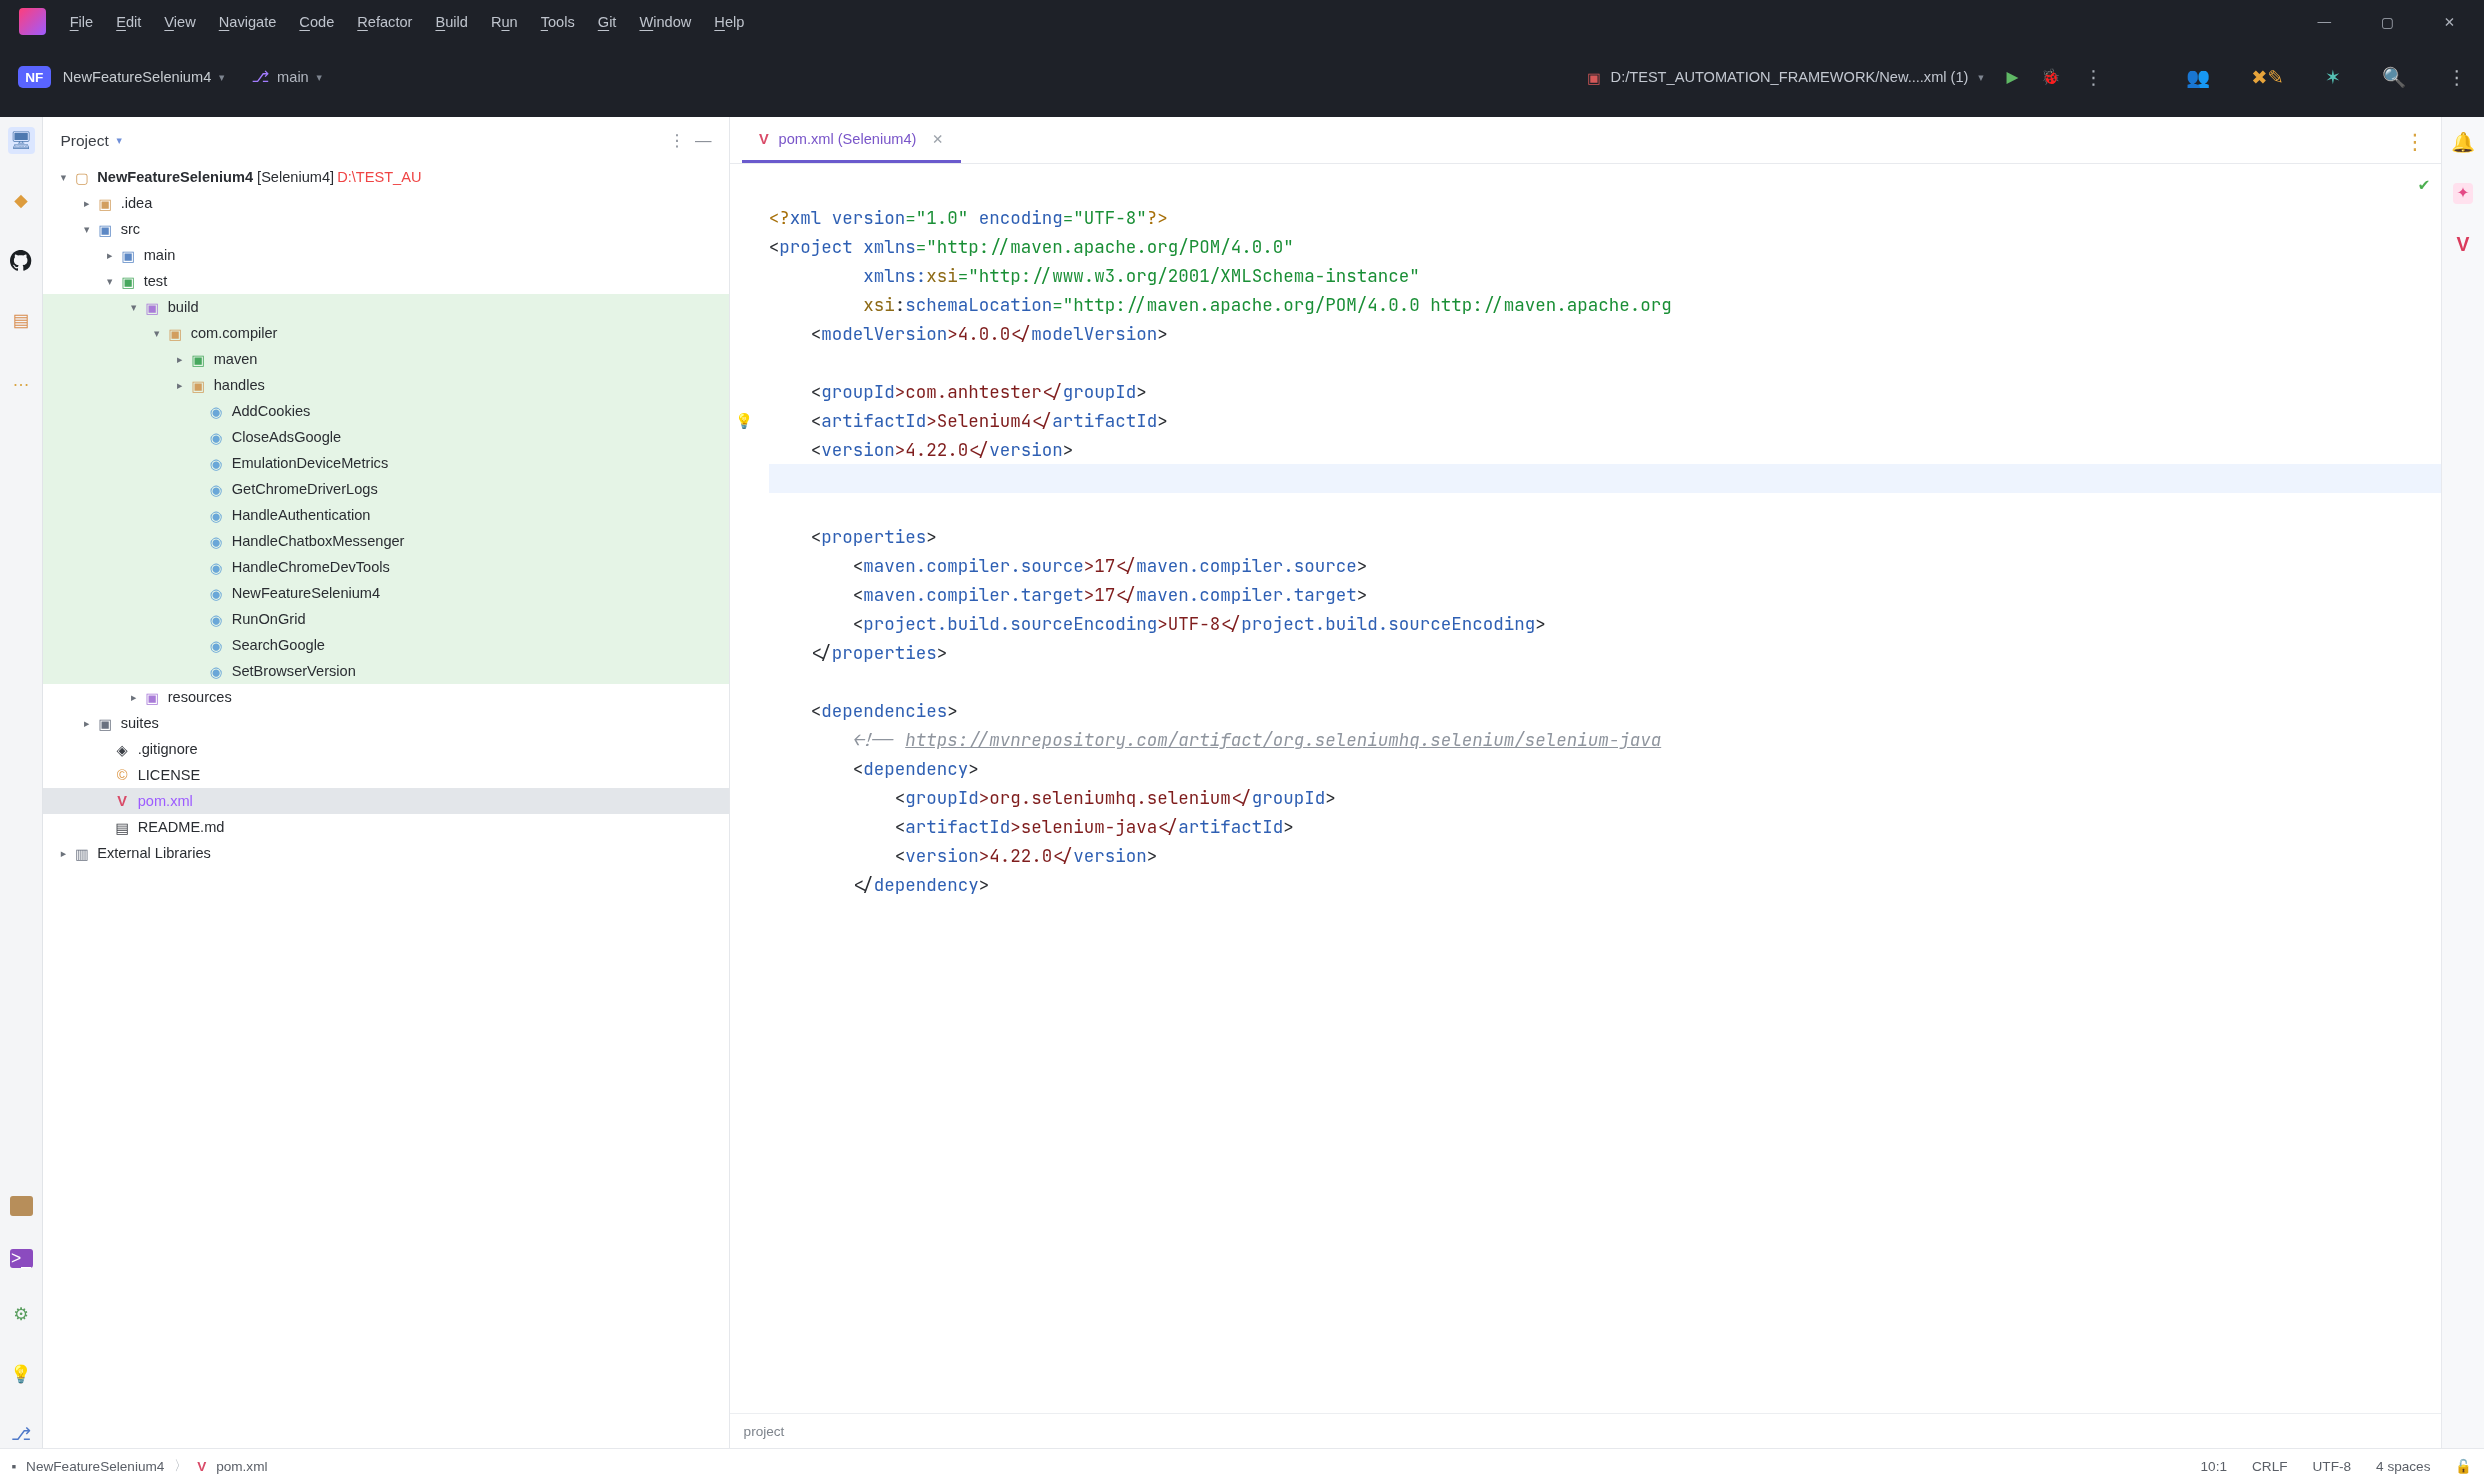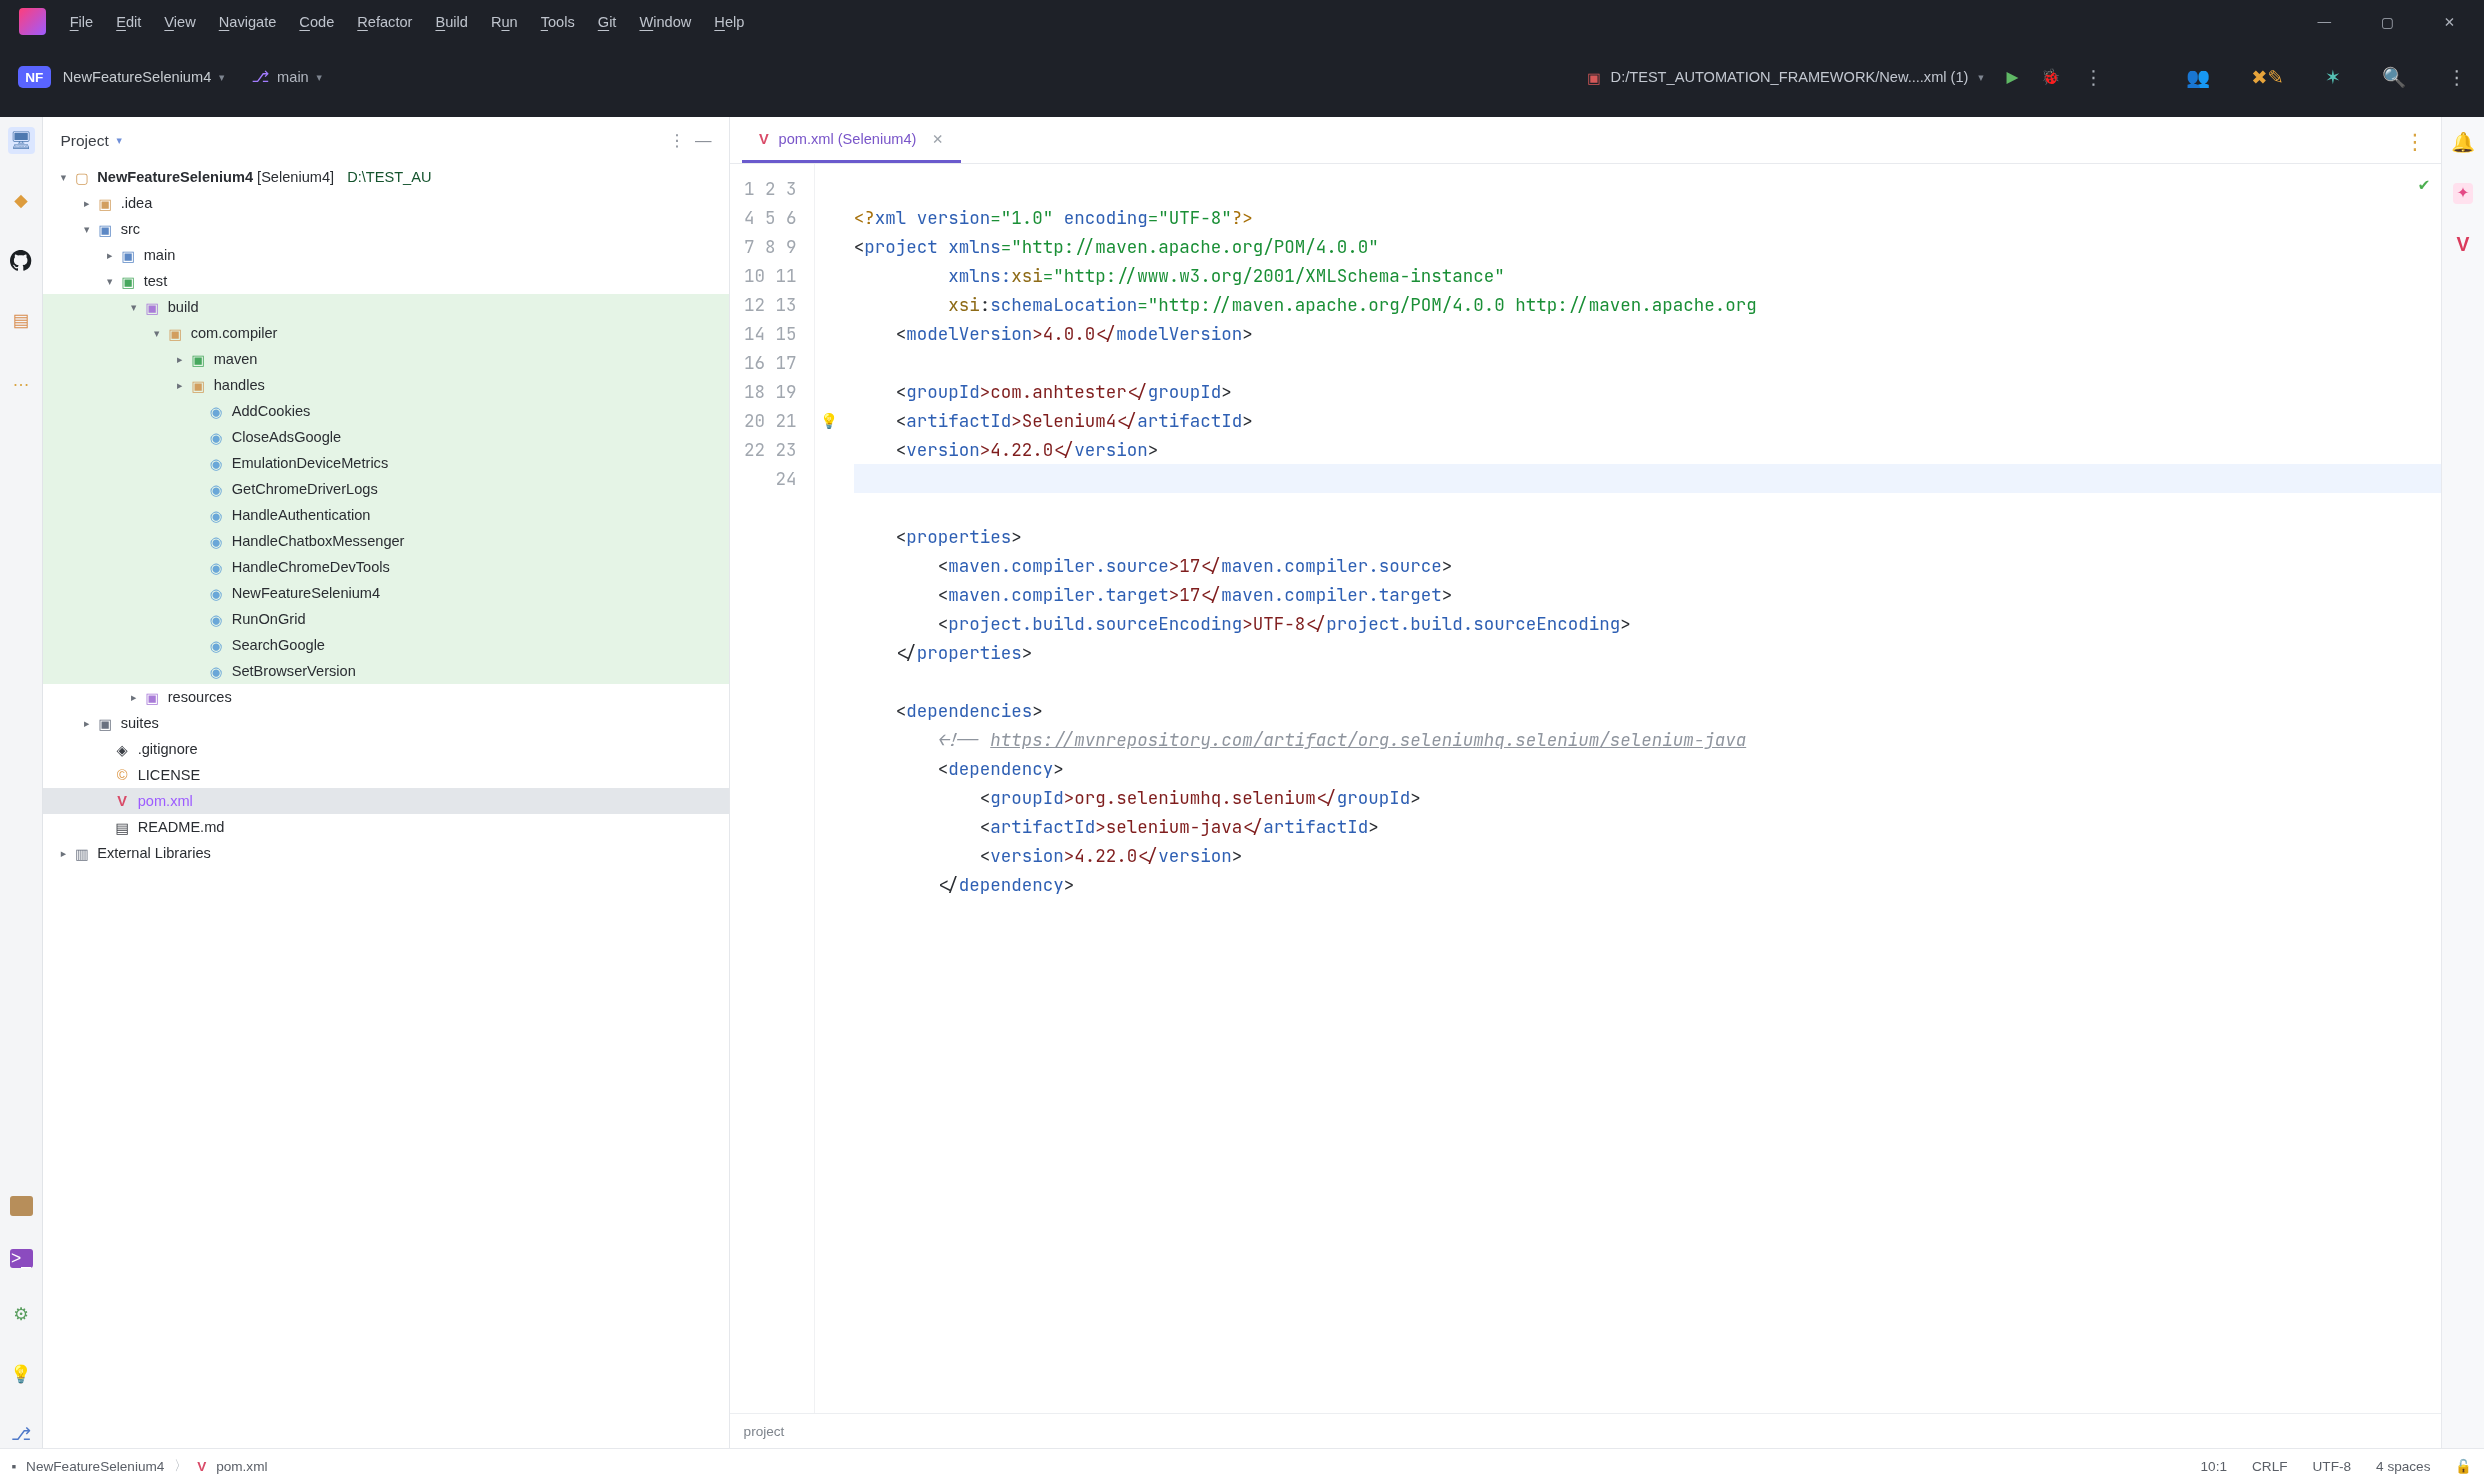--- a/index.html
+++ b/index.html
@@ -46,21 +46,21 @@
 .projectpanel { width: 687px; background: #fff; border-right: 1px solid #e5e7eb; display: flex; flex-direction: column; }
 .projectpanel .hdr { height: 47px; display: flex; align-items: center; padding: 0 17.5px; font-size: 15.5px; color: #3b3f46; gap: 7.8px; }
 .projectpanel .hdr .mini { margin-left: auto; display: flex; gap: 9.7px; color: #8a8f98; font-size: 16.5px; }
 .tree { flex:1; overflow: hidden; font-size: 14.6px; position: relative; }
 .tree .row { height: 26px; display:flex; align-items:center; color:#2a2d32; white-space: nowrap; }
 .tree .row .arrow { width:17.5px; text-align:center; color:#6c727b; font-size:10.7px; }
 .tree .row .ic { width:19.4px; text-align:center; margin-right:5.8px; font-size:14.6px; }
 .tree .greenbg { background:#e5f4e6; }
 .tree .sel { background:#e3e6ea; }
 .tree .lbl-violet { color:#9d5cff; font-weight:500; }
-.tree .root-suffix { color:#14532d; margin-left:13px; }
+.tree .root-suffix { color:#ef4444; margin-left:3px; }
 .tree .folder-orange { color:#d29e5f; }
 .tree .folder-blue { color:#5c88c5; }
 .tree .folder-green { color:#47a85e; }
 .tree .folder-violet { color:#a97cd8; }
 .tree .java-ic { color:#6aa7d8; }
 .tree .file-lic { color:#dd9644; }
 .tree .file-v { color:#d94b68; font-weight:700; }
 .tree .file-md { color:#3c3f45; }
 
 
@@ -331,46 +331,20 @@
     <div class="tabbar">
       <div class="tab">
         <span class="file-v" style="color:#d94b68;font-weight:700">V</span>
         <span>pom.xml (Selenium4)</span>
         <span class="close">✕</span>
       </div>
       <span class="tabright">⋮</span>
     </div>
     <div class="editor">
       <span class="ok">✔</span>
-      <div class="gutter">
-1
-2
-3
-4
-5
-6
-7
-8
-9
-10
-11
-12
-13
-14
-15
-16
-17
-18
-19
-20
-21
-22
-23
-24
-      </div>
       <div class="hintcol">
 <br><br><br><br><br><br><br><br><span style="color:#e7b13c">💡</span><br><br><br><br><br><br><br><br><br><br><br><br><br><br><br>
       </div>
       <div class="codelines">
 <span><span class="tok-pi">&lt;?</span><span class="tok-tag">xml version</span><span class="tok-str">="1.0"</span><span class="tok-tag"> encoding</span><span class="tok-str">="UTF-8"</span><span class="tok-pi">?&gt;</span></span>
 <span><span class="tok-punc">&lt;</span><span class="tok-tag">project </span><span class="tok-attr">xmlns</span><span class="tok-str">="http://maven.apache.org/POM/4.0.0"</span></span>
 <span><span>         </span><span class="tok-attr">xmlns:</span><span class="tok-ns">xsi</span><span class="tok-str">="http://www.w3.org/2001/XMLSchema-instance"</span></span>
 <span><span>         </span><span class="tok-ns">xsi</span><span class="tok-punc">:</span><span class="tok-attr">schemaLocation</span><span class="tok-str">="http://maven.apache.org/POM/4.0.0 http://maven.apache.org</span></span>
 <span><span class="tok-punc">    &lt;</span><span class="tok-tag">modelVersion</span><span class="tok-txt">&gt;4.0.0&lt;/</span><span class="tok-tag">modelVersion</span><span class="tok-punc">&gt;</span></span>
 <span> </span>

